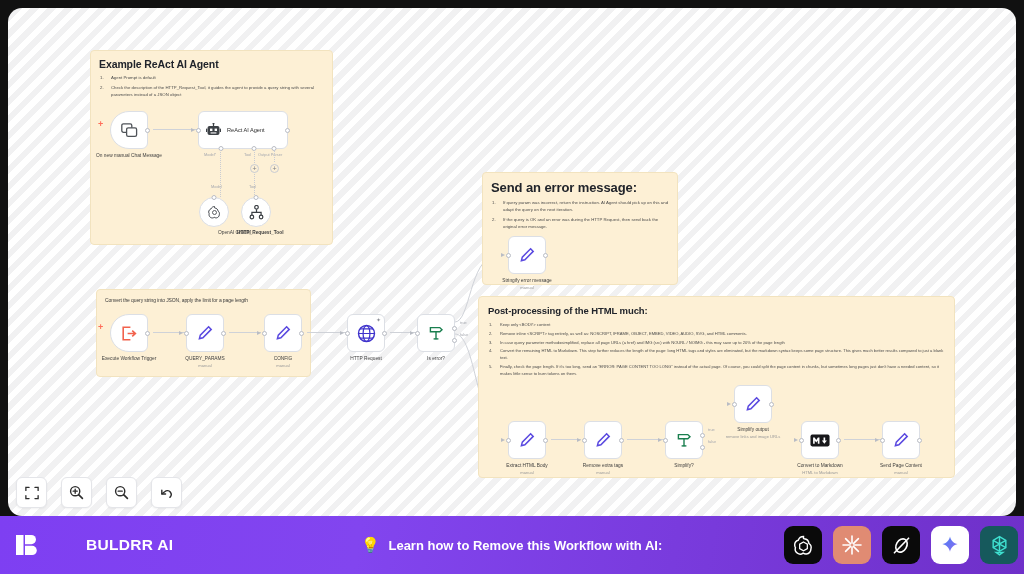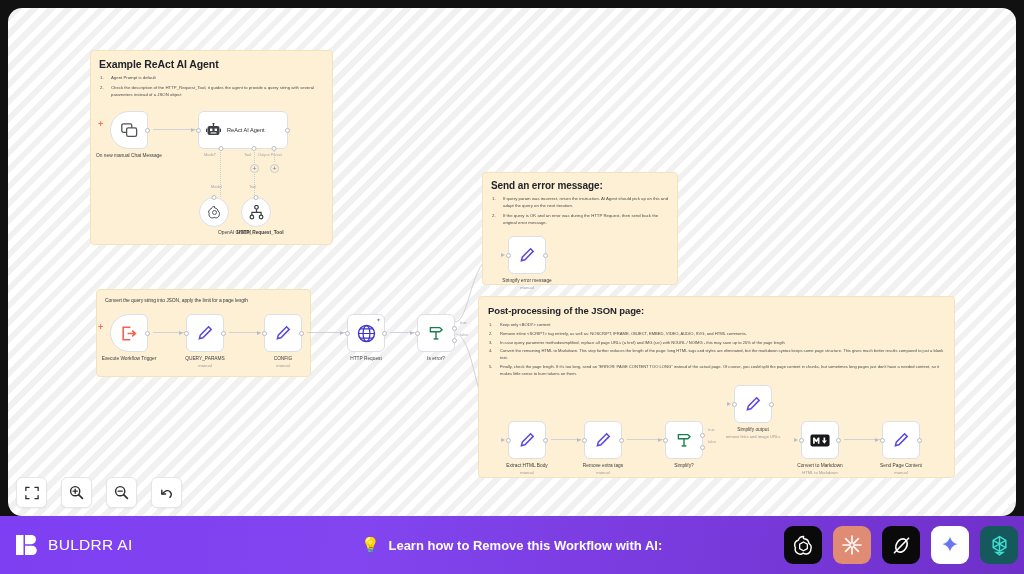--- a/index.html
+++ b/index.html
@@ -50,21 +50,21 @@
   }
   .sticky-body li > span.num {
     position: absolute; left: 0; top: 0;
   }
 
   #note-agent { left: 82px; top: 42px; width: 243px; height: 195px; }
   #note-agent .sticky-title { font-size: 10.5px; margin: 7px 0 5px 8px; }
   #note-agent .sticky-body { font-size: 4.3px; line-height: 1.62; margin-left: 9px; width: 224px; }
 
   #note-error { left: 474px; top: 164px; width: 196px; height: 113px; }
-  #note-error .sticky-title { font-size: 10px; margin: 7px 0 5px 8px; }
+  #note-error .sticky-title { font-size: 13px; margin: 7px 0 5px 8px; }
   #note-error .sticky-body { font-size: 4.3px; line-height: 1.62; margin-left: 9px; width: 180px; }
 
   #note-query { left: 88px; top: 281px; width: 215px; height: 88px; }
   #note-query .sticky-title { font-size: 5px; font-weight: normal; margin: 7px 0 4px 8px; color:#3b3b3b; }
 
   #note-post { left: 470px; top: 288px; width: 477px; height: 182px; }
   #note-post .sticky-title { font-size: 9.5px; margin: 8px 0 6px 9px; }
   #note-post .sticky-body { font-size: 4.1px; line-height: 1.66; margin-left: 10px; width: 456px; }
 
   
@@ -220,22 +220,23 @@
     display: flex; align-items: center; gap: 8px;
     margin-left: 14px;
   }
   #brand-mark {
     width: 26px; height: 26px;
     position: relative;
   }
   #brand-name {
     color: #ffffff;
     font-size: 15.5px;
-    font-weight: normal;
+    font-weight: bold;
     letter-spacing: 0.3px;
+    margin-left: 38px;
   }
   #cta {
     position: absolute;
     left: 50%; transform: translateX(-50%);
     display: flex; align-items: center; gap: 8px;
     white-space: nowrap;
   }
   #cta-text {
     color: #ffffff;
     font-size: 13px;
@@ -286,21 +287,21 @@
         <li><span class="num">1.</span><span>If query param was incorrect, return the instruction. AI Agent should pick up on this and adapt the query on the next iteration.</span></li>
         <li style="margin-top:3px"><span class="num">2.</span><span>If the query is OK and an error was during the HTTP Request, then send back the original error message.</span></li>
       </ul>
     </div>
 
     <div class="sticky" id="note-query">
       <div class="sticky-title">Convert the query string into JSON, apply the limit for a page length</div>
     </div>
 
     <div class="sticky" id="note-post">
-      <div class="sticky-title">Post-processing of the JSON page:</div>
+      <div class="sticky-title">Post-processing of the HTML much:</div>
       <ul class="sticky-body">
         <li><span class="num">1.</span><span>Keep only &lt;BODY&gt; content</span></li>
         <li style="margin-top:2px"><span class="num">2.</span><span>Remove inline &lt;SCRIPT&gt; tag entirely, as well as: NOSCRIPT, IFRAME, OBJECT, EMBED, VIDEO, AUDIO, SVG, and HTML comments.</span></li>
         <li style="margin-top:2px"><span class="num">3.</span><span>In case query parameter method=simplified, replace all page URLs (a href) and IMG (src) with NOURL / NOIMG - this may save up to 20% of the page length</span></li>
         <li style="margin-top:2px"><span class="num">4.</span><span>Convert the remaining HTML to Markdown. This step further reduces the length of the page: long HTML tags and styles are eliminated, but the markdown syntax keeps some page structure. This gives much better results compared to just a blank text.</span></li>
         <li style="margin-top:2px"><span class="num">5.</span><span>Finally, check the page length. If it's too long, send an "ERROR: PAGE CONTENT TOO LONG" instead of the actual page. Of course, you could split the page content in chunks, but sometimes long pages just don't have a needed content, so it makes little sense to burn tokens on them.</span></li>
       </ul>
     </div>
 
     <span class="plus-badge" style="left:90px; top:112px;">+</span>

